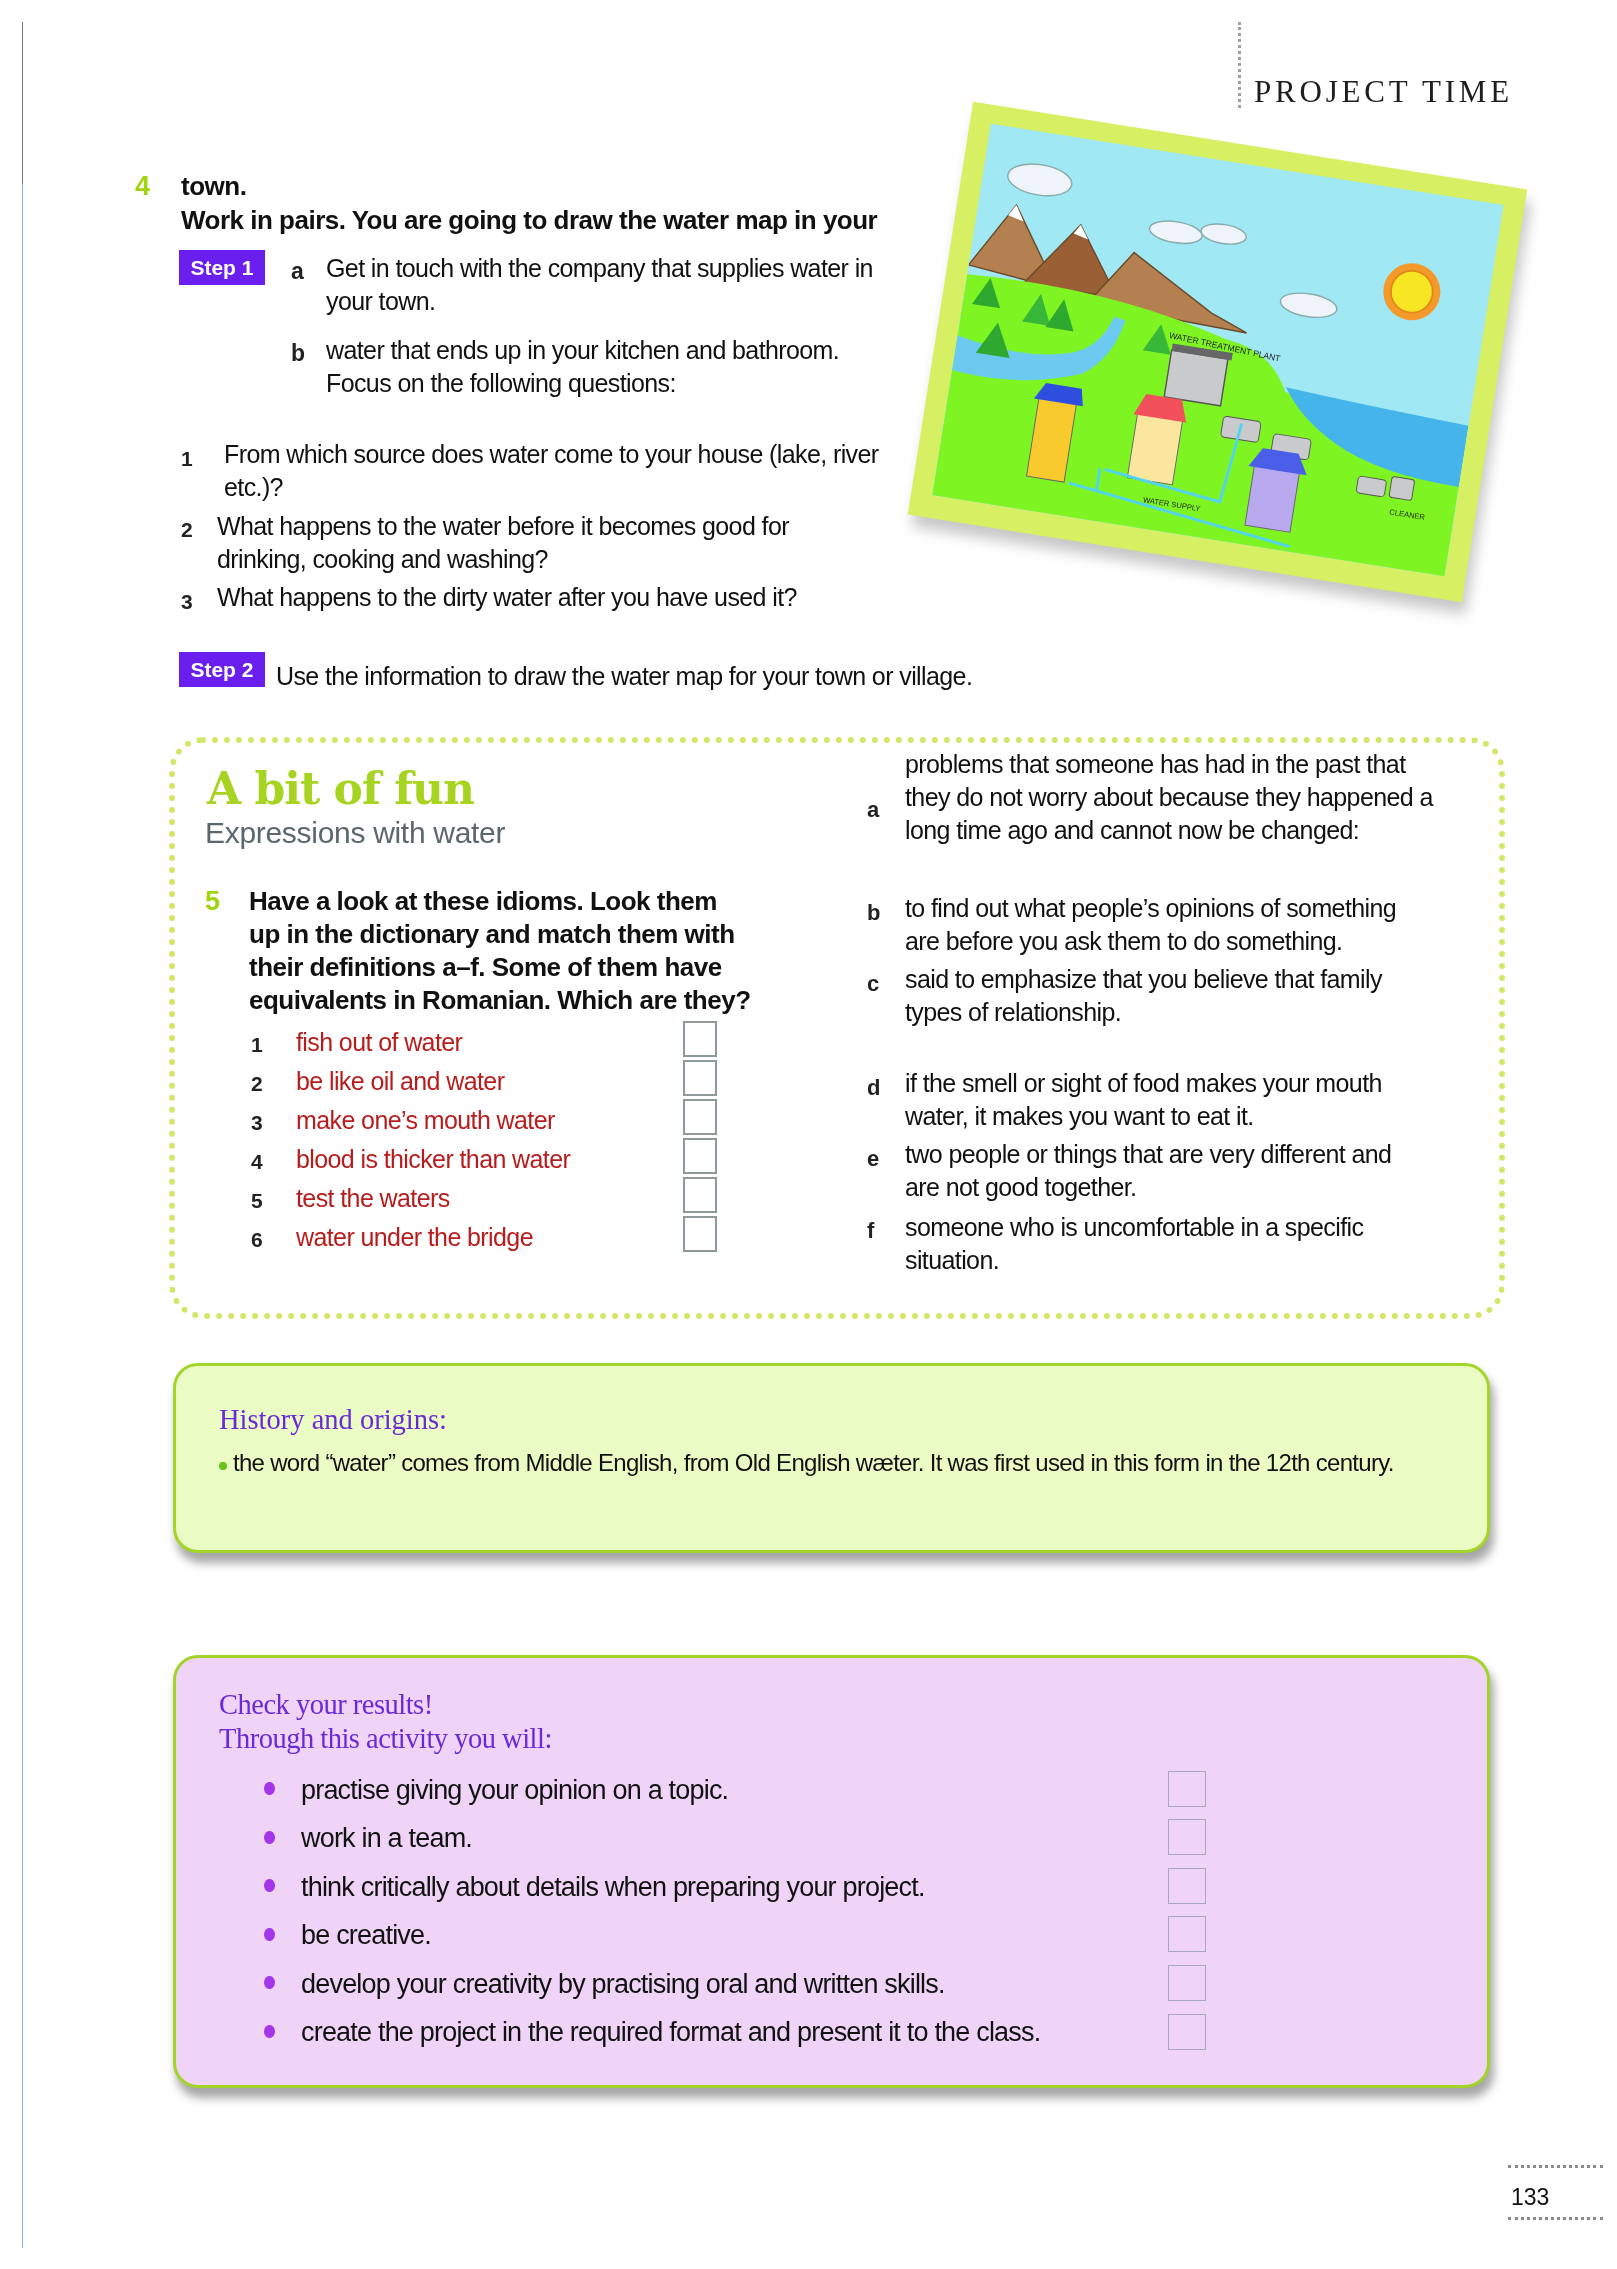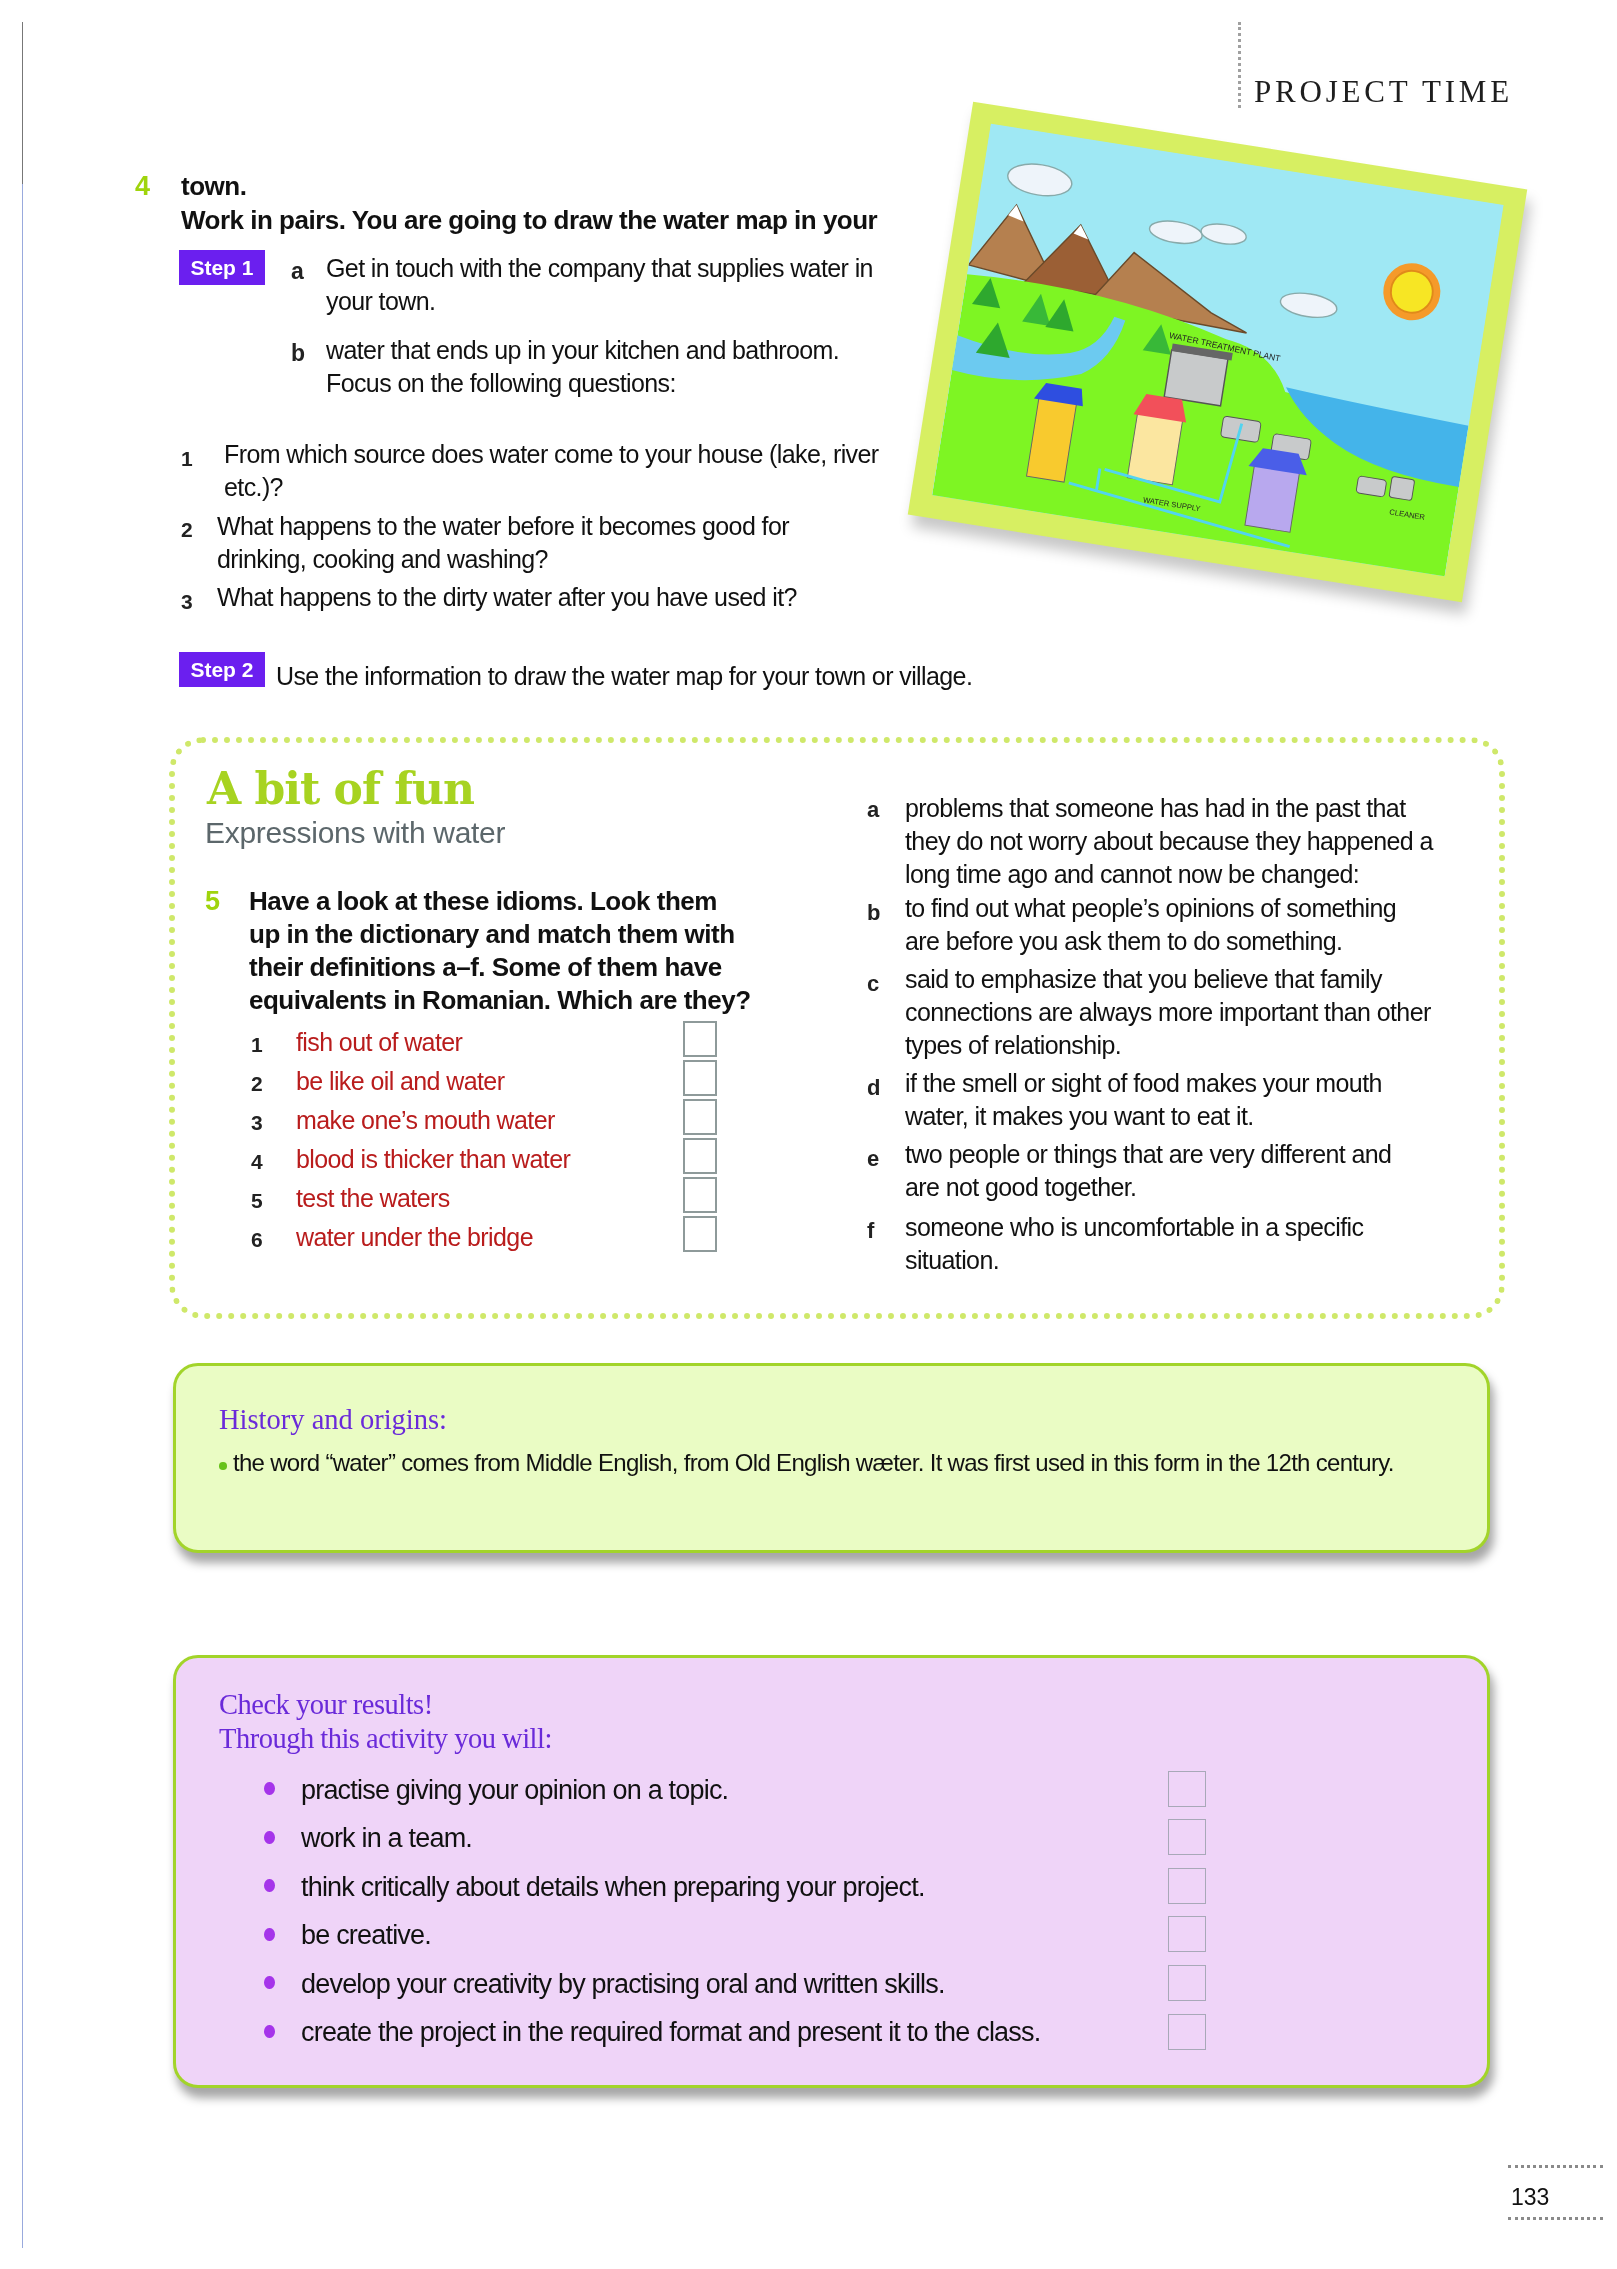--- a/index.html
+++ b/index.html
@@ -179,34 +179,33 @@
   <div class="idiom-num" style="top:1189px;">5</div>
   <div class="idiom-text" style="top:1184px;">test the waters</div>
   <input class="idiom-box" style="top: 1177px;" value="">
   <div class="idiom-num" style="top:1228px;">6</div>
   <div class="idiom-text" style="top:1223px;">water under the bridge</div>
   <input class="idiom-box" style="top: 1216px;" value="">
 </div>
 
 <div>
   <div class="def-letter" style="top:797px;">a</div>
-  <div class="def-text" style="top:792px;">
+  <div class="def-text" style="top:748px;">
     <div>problems that someone has had in the past that</div>
     <div>they do not worry about because they happened a</div>
     <div>long time ago and cannot now be changed:</div>
   </div>
   <div class="def-letter" style="top:900px;">b</div>
   <div class="def-text" style="top:892px;">
     <div>to find out what people’s opinions of something</div>
     <div>are before you ask them to do something.</div>
   </div>
   <div class="def-letter" style="top:971px;">c</div>
   <div class="def-text" style="top:963px;">
     <div>said to emphasize that you believe that family</div>
-    <div>connections are always more important than other</div>
     <div>types of relationship.</div>
   </div>
   <div class="def-letter" style="top:1075px;">d</div>
   <div class="def-text" style="top:1067px;">
     <div>if the smell or sight of food makes your mouth</div>
     <div>water, it makes you want to eat it.</div>
   </div>
   <div class="def-letter" style="top:1146px;">e</div>
   <div class="def-text" style="top:1138px;">
     <div>two people or things that are very different and</div>

